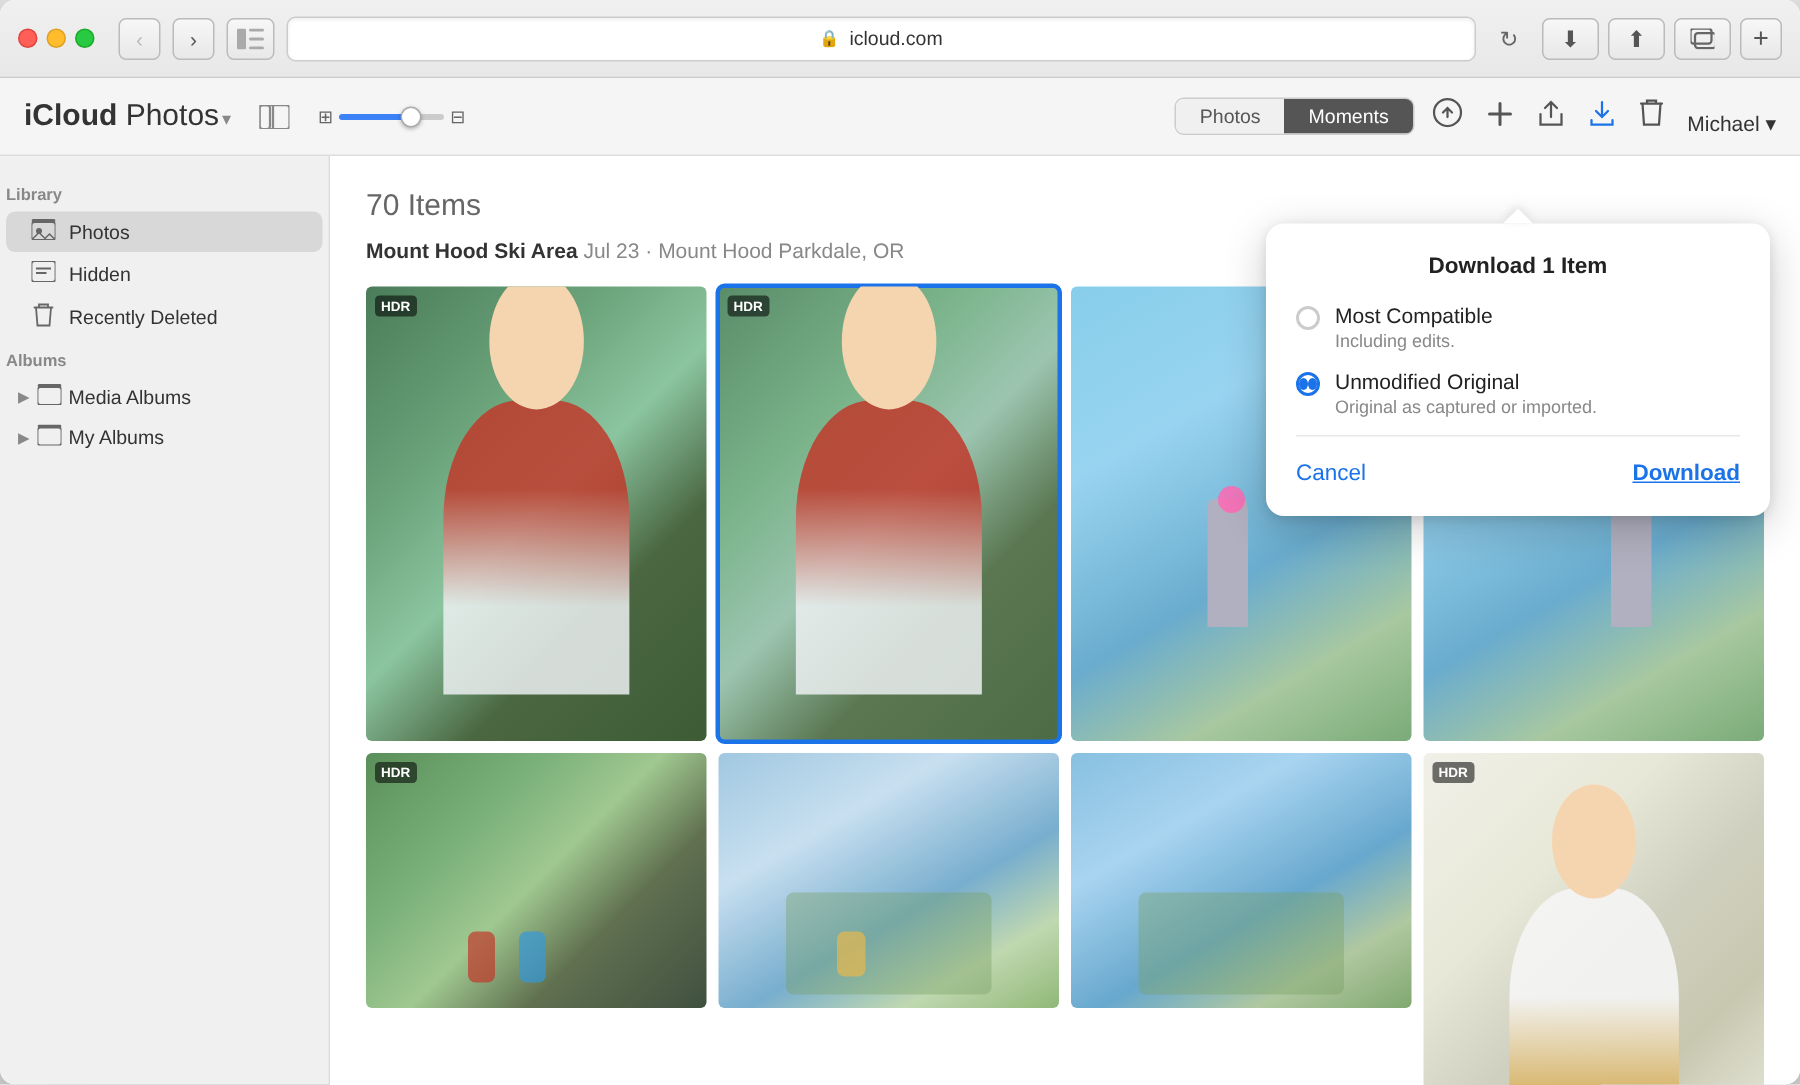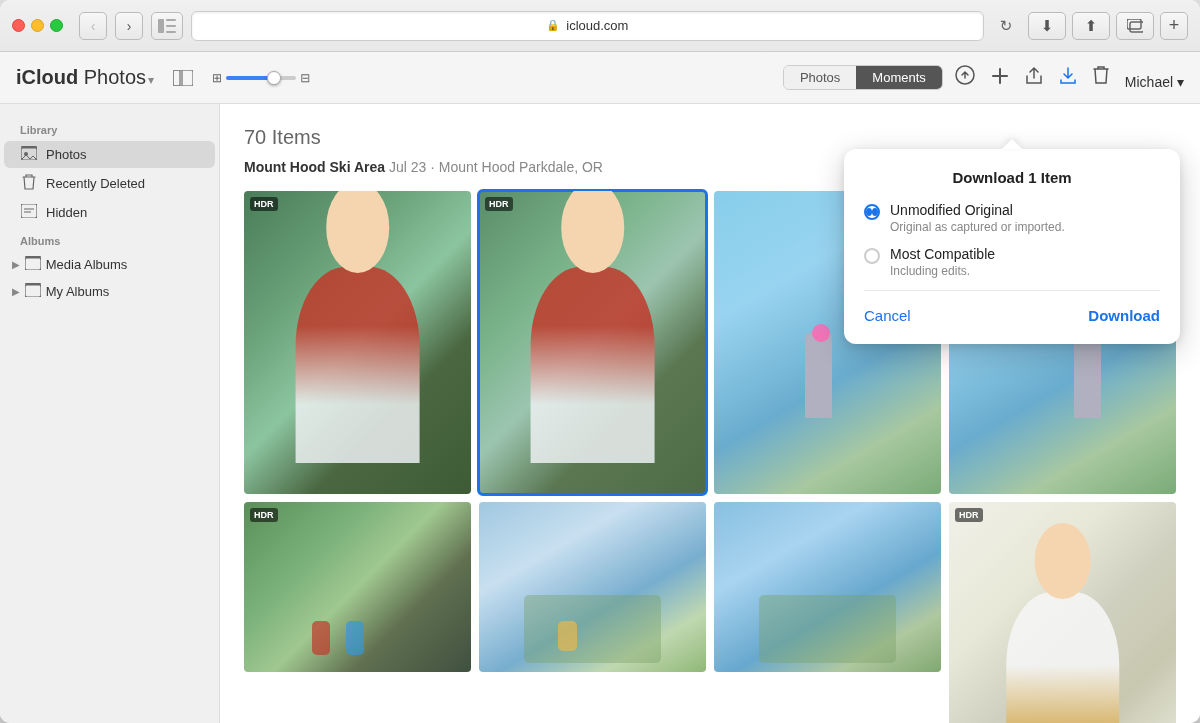--- a/index.html
+++ b/index.html
@@ -244,21 +244,21 @@
       background: #f0f0f0;
       border-right: 1px solid #ddd;
       flex-shrink: 0;
       padding: 12px 0;
       overflow-y: auto;
     }
     .sidebar-section-label {
       font-size: 11px;
       font-weight: 600;
       color: #888;
-      padding: 8px 20px 4px;
+      padding: 8px 4px 4px;
       text-transform: none;
     }
     .sidebar-item {
       display: flex;
       align-items: center;
       gap: 8px;
       padding: 5px 16px;
       font-size: 13px;
       color: #333;
       cursor: pointer;
@@ -458,20 +458,21 @@
       font-family: inherit;
     }
     .popup-download {
       font-size: 15px;
       color: #1a73e8;
       font-weight: 600;
       cursor: pointer;
       background: none;
       border: none;
       font-family: inherit;
+      text-decoration: underline;
     }
 
     
     ::-webkit-scrollbar { width: 8px; }
     ::-webkit-scrollbar-track { background: transparent; }
     ::-webkit-scrollbar-thumb { background: #ccc; border-radius: 4px; }
   </style>
 </head>
 <body>
 
@@ -578,35 +579,35 @@
             <rect x="0" y="2" width="16" height="12" rx="2" stroke="#666" stroke-width="1.2" fill="none"></rect>
             <rect x="0" y="0" width="16" height="2" rx="1" fill="#666"></rect>
             <circle cx="5" cy="8" r="2" fill="#666"></circle>
             <path d="M1 13l4-4 4 4 3-3 3 3" stroke="#666" stroke-width="1" fill="none"></path>
           </svg>
         </span>
         <span>Photos</span>
       </div>
       <div class="sidebar-item">
         <span class="sidebar-item-icon">
-          <svg width="14" height="16" viewBox="0 0 14 16" fill="none">
-            <path d="M1 3h12M4 3V1h6v2M2 3l1 12h8L12 3" stroke="#666" stroke-width="1.2" stroke-linecap="round" fill="none"></path>
-          </svg>
-        </span>
-        <span>Recently Deleted</span>
-      </div>
-      <div class="sidebar-item">
-        <span class="sidebar-item-icon">
           <svg width="16" height="14" viewBox="0 0 16 14" fill="none">
             <rect x="0" y="0" width="16" height="14" rx="2" stroke="#666" stroke-width="1.2" fill="none"></rect>
             <line x1="3" y1="5" x2="13" y2="5" stroke="#666" stroke-width="1.2"></line>
             <line x1="3" y1="8" x2="10" y2="8" stroke="#666" stroke-width="1.2"></line>
           </svg>
         </span>
         <span>Hidden</span>
+      </div>
+      <div class="sidebar-item">
+        <span class="sidebar-item-icon">
+          <svg width="14" height="16" viewBox="0 0 14 16" fill="none">
+            <path d="M1 3h12M4 3V1h6v2M2 3l1 12h8L12 3" stroke="#666" stroke-width="1.2" stroke-linecap="round" fill="none"></path>
+          </svg>
+        </span>
+        <span>Recently Deleted</span>
       </div>
 
       <div class="sidebar-section-label">Albums</div>
       <div class="sidebar-group">
         <span class="chevron">▶</span>
         <span class="sidebar-item-icon">
           <svg width="16" height="14" viewBox="0 0 16 14" fill="none">
             <rect x="0" y="2" width="16" height="12" rx="2" stroke="#666" stroke-width="1.2" fill="none"></rect>
             <rect x="0" y="0" width="16" height="2" rx="1" fill="#666"></rect>
           </svg>
@@ -685,37 +686,37 @@
         </div>
 
       </div>
 
       <div class="popup-overlay">
         <div class="download-popup">
           <div class="popup-arrow"></div>
           <div class="popup-title">Download 1 Item</div>
 
           <div class="radio-option">
+            <div class="radio-btn"></div>
+            <div>
+              <div class="radio-label">Most Compatible</div>
+              <div class="radio-desc">Including edits.</div>
+            </div>
+          </div>
+
+          <div class="radio-option">
             <div class="radio-btn selected">
               <div style="width:8px;height:8px;border-radius:50%;background:#1a73e8;"></div>
             </div>
             <div>
               <div class="radio-label">Unmodified Original</div>
               <div class="radio-desc">Original as captured or imported.</div>
             </div>
           </div>
 
-          <div class="radio-option">
-            <div class="radio-btn"></div>
-            <div>
-              <div class="radio-label">Most Compatible</div>
-              <div class="radio-desc">Including edits.</div>
-            </div>
-          </div>
-
           <div class="popup-divider"></div>
 
           <div class="popup-actions">
             <button class="popup-cancel">Cancel</button>
             <button class="popup-download">Download</button>
           </div>
         </div>
       </div>
 
     </div>

